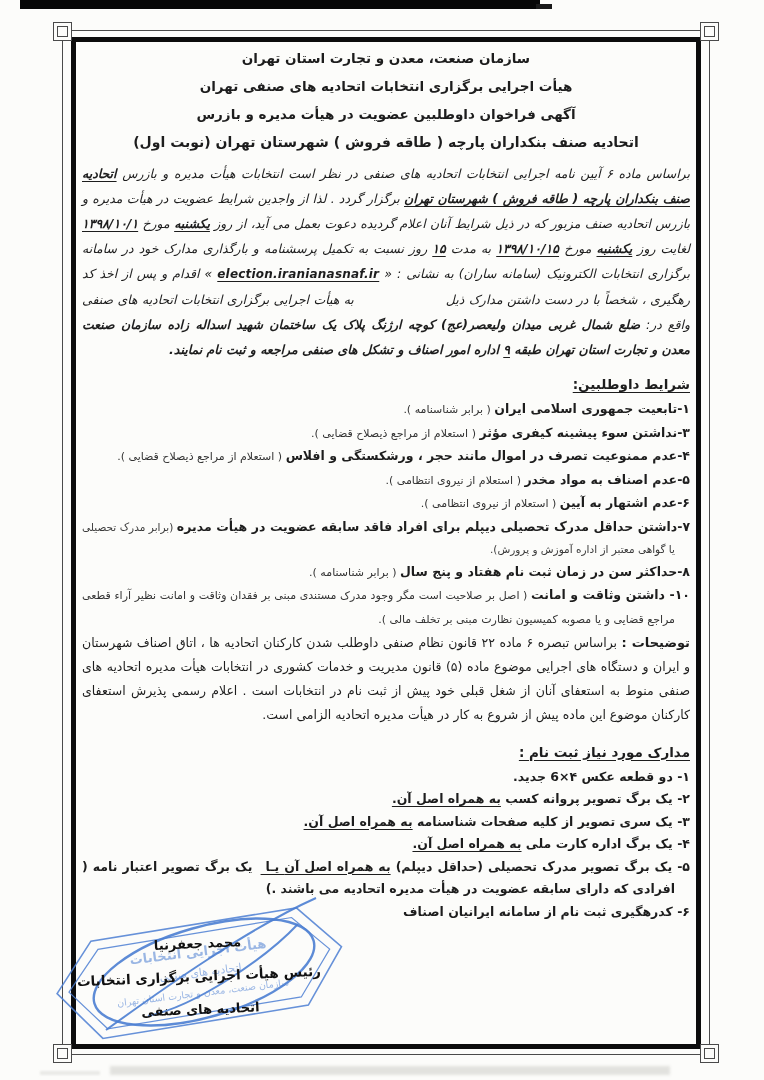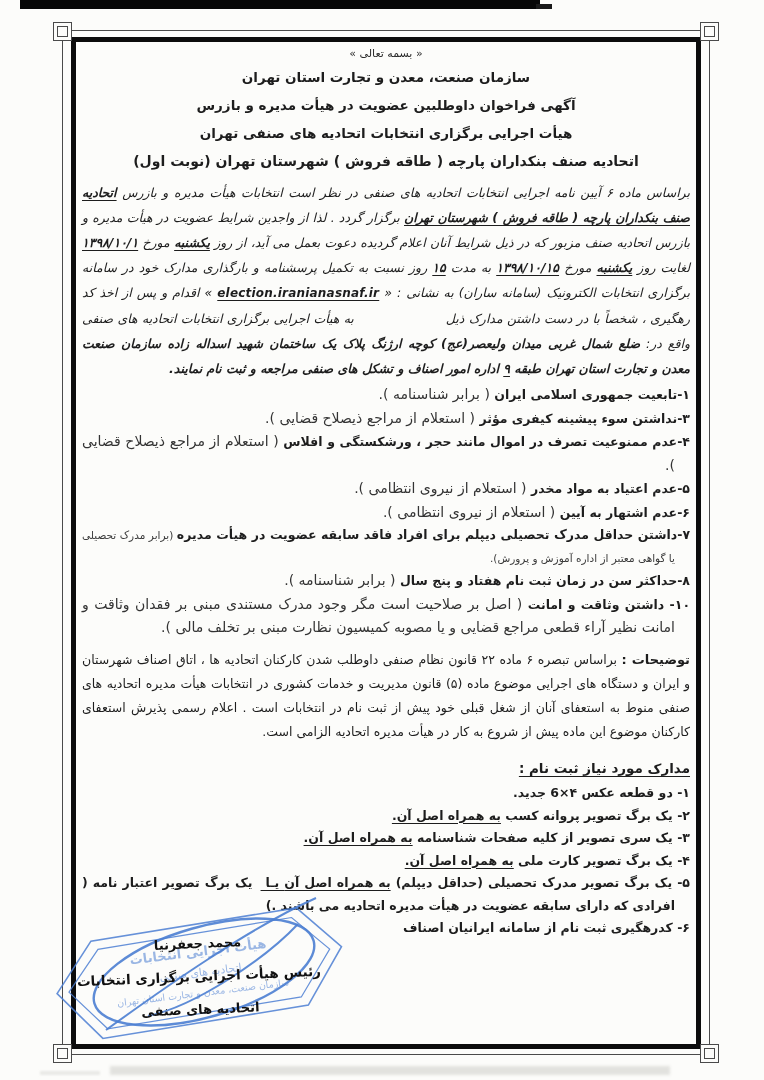--- a/index.html
+++ b/index.html
@@ -36,23 +36,23 @@
   .intro{margin:5px 0 0 0;line-height:25px;font-style:italic;}
   .b{font-weight:bold;}
   .bu{font-weight:bold;text-decoration:underline;text-underline-offset:3px;}
   .latin{font-size:12px;letter-spacing:.2px;}
   .inline-gap{display:inline-block;width:92px;height:1px;}
   .sec-title{font-weight:bold;text-decoration:underline;text-underline-offset:3px;font-size:13.5px;line-height:24px;margin-top:10px;}
   .list{margin-top:2px;}
   .li{line-height:22.5px;padding-right:15px;text-indent:-15px;}
   .li .num{font-weight:bold;}
   .li .main{font-weight:bold;}
-  .li .note{font-size:14px;color:#333;}
+  .li .note{font-size:11px;color:#333;}
   .li .note-sm{font-size:10.5px;color:#3a3a3a;}
-  .notes{margin-top:8px;line-height:24px;}
+  .notes{margin-top:0;line-height:24px;}
   .notes .label{font-weight:bold;font-size:13px;}
   .docs .li{font-weight:bold;}
   .docs .u{text-decoration:underline;text-underline-offset:3px;}
   .docs .ya{font-weight:bold;text-decoration:underline;text-underline-offset:3px;padding-left:8px;}
   
   .stamp-svg{position:absolute;left:44px;top:896px;width:314px;height:160px;z-index:5;pointer-events:none;}
   .sline{fill:none;stroke:var(--stamp-blue,#4b7ed2);opacity:.85;}
   .hex1{stroke-width:1.6;}
   .hex2{stroke-width:1.2;}
   .sig-ellipse{stroke-width:2.4;opacity:.9;}
@@ -80,48 +80,48 @@
 
 <div class="frame-thin"></div>
 <div class="frame-thick"></div>
 <div class="corner tl"></div>
 <div class="corner tr"></div>
 <div class="corner bl"></div>
 <div class="corner br"></div>
 
 <div class="doc-content">
 
-  <div class="bismillah">« بسمه تعالی »</div>
 
   <div class="hdr hdr-1">سازمان صنعت، معدن و تجارت استان تهران</div>
+  <div class="hdr hdr-2">هیأت اجرایی برگزاری انتخابات اتحادیه های صنفی تهران</div>
   <div class="hdr hdr-3">آگهی فراخوان داوطلبین عضویت در هیأت مدیره و بازرس</div>
-  <div class="hdr hdr-2">هیأت اجرایی برگزاری انتخابات اتحادیه های صنفی تهران</div>
   <div class="hdr hdr-4">اتحادیه صنف بنکداران پارچه ( طاقه فروش ) شهرستان تهران (نوبت اول)</div>
 
   <p class="intro"><span>براساس ماده ۶ آیین نامه اجرایی انتخابات اتحادیه های صنفی در نظر است انتخابات هیأت مدیره و بازرس </span><span class="bu">اتحادیه صنف بنکداران پارچه ( طاقه فروش ) شهرستان تهران</span><span> برگزار گردد . لذا از واجدین شرایط عضویت در هیأت مدیره و بازرس اتحادیه صنف مزبور که در ذیل شرایط آنان اعلام گردیده دعوت بعمل می آید، از روز </span><span class="bu">یکشنبه</span><span> مورخ </span><span class="bu">۱۳۹۸/۱۰/۱</span><span> لغایت روز </span><span class="bu">یکشنبه</span><span> مورخ </span><span class="bu">۱۳۹۸/۱۰/۱۵</span><span> به مدت </span><span class="bu">۱۵</span><span> روز نسبت به تکمیل پرسشنامه و بارگذاری مدارک خود در سامانه برگزاری انتخابات الکترونیک (سامانه ساران) به نشانی : « </span><span class="bu latin" dir="ltr">election.iranianasnaf.ir</span><span> » اقدام و پس از اخذ کد رهگیری ، شخصاً با در دست داشتن مدارک ذیل</span><span class="inline-gap"></span><span>به هیأت اجرایی برگزاری انتخابات اتحادیه های صنفی واقع در: </span><span class="b">ضلع شمال غربی میدان ولیعصر(عج) کوچه ارژنگ پلاک یک ساختمان شهید اسداله زاده سازمان صنعت معدن و تجارت استان تهران طبقه </span><span class="bu">۹</span><span class="b"> اداره امور اصناف و تشکل های صنفی مراجعه و ثبت نام نمایند.</span></p>
 
+  <div class="sec-title">شرایط داوطلبین:</div>
   <div class="list">
     <div class="li"><span class="num">۱-</span><span class="main">تابعیت جمهوری اسلامی ایران</span><span class="note"> ( برابر شناسنامه ).</span></div>
     <div class="li"><span class="num">۳-</span><span class="main">نداشتن سوء پیشینه کیفری مؤثر</span><span class="note"> ( استعلام از مراجع ذیصلاح قضایی ).</span></div>
     <div class="li"><span class="num">۴-</span><span class="main">عدم ممنوعیت تصرف در اموال مانند حجر ، ورشکستگی و افلاس</span><span class="note"> ( استعلام از مراجع ذیصلاح قضایی ).</span></div>
-    <div class="li"><span class="num">۵-</span><span class="main">عدم اعتیاد به مواد مخدر</span><span class="note"> ( استعلام از نیروی انتظامی ).</span></div>
+    <div class="li"><span class="num">۵-</span><span class="main">عدم اصناف به مواد مخدر</span><span class="note"> ( استعلام از نیروی انتظامی ).</span></div>
     <div class="li"><span class="num">۶-</span><span class="main">عدم اشتهار به آیین</span><span class="note"> ( استعلام از نیروی انتظامی ).</span></div>
     <div class="li"><span class="num">۷-</span><span class="main">داشتن حداقل مدرک تحصیلی دیپلم برای افراد فاقد سابقه عضویت در هیأت مدیره</span><span class="note note-sm"> (برابر مدرک تحصیلی یا گواهی معتبر از اداره آموزش و پرورش).</span></div>
     <div class="li"><span class="num">۸-</span><span class="main">حداکثر سن در زمان ثبت نام هفتاد و پنج سال</span><span class="note"> ( برابر شناسنامه ).</span></div>
     <div class="li"><span class="num">۱۰-</span><span class="main"> داشتن وثاقت و امانت</span><span class="note"> ( اصل بر صلاحیت است مگر وجود مدرک مستندی مبنی بر فقدان وثاقت و امانت نظیر آراء قطعی مراجع قضایی و یا مصوبه کمیسیون نظارت مبنی بر تخلف مالی ).</span></div>
   </div>
 
   <p class="notes"><span class="label">توضیحات :</span><span> براساس تبصره ۶ ماده ۲۲ قانون نظام صنفی داوطلب شدن کارکنان اتحادیه ها ، اتاق اصناف شهرستان و ایران و دستگاه های اجرایی موضوع ماده (۵) قانون مدیریت و خدمات کشوری در انتخابات هیأت مدیره اتحادیه های صنفی منوط به استعفای آنان از شغل قبلی خود پیش از ثبت نام در انتخابات است . اعلام رسمی پذیرش استعفای کارکنان موضوع این ماده پیش از شروع به کار در هیأت مدیره اتحادیه الزامی است.</span></p>
 
   <div class="sec-title">مدارک مورد نیاز ثبت نام :</div>
   <div class="list docs">
     <div class="li"><span class="num">۱-</span><span> دو قطعه عکس ۴×6 جدید.</span><span class="u"></span><span class="ya"></span><span></span></div>
     <div class="li"><span class="num">۲-</span><span> یک برگ تصویر پروانه کسب </span><span class="u">به همراه اصل آن.</span><span class="ya"></span><span></span></div>
     <div class="li"><span class="num">۳-</span><span> یک سری تصویر از کلیه صفحات شناسنامه </span><span class="u">به همراه اصل آن.</span><span class="ya"></span><span></span></div>
-    <div class="li"><span class="num">۴-</span><span> یک برگ تصویر کارت ملی </span><span class="u">به همراه اصل آن.</span><span class="ya"></span><span></span></div>
+    <div class="li"><span class="num">۴-</span><span> یک برگ اداره کارت ملی </span><span class="u">به همراه اصل آن.</span><span class="ya"></span><span></span></div>
     <div class="li"><span class="num">۵-</span><span> یک برگ تصویر مدرک تحصیلی (حداقل دیپلم) </span><span class="u">به همراه اصل آن</span><span class="ya"> یـا </span><span>یک برگ تصویر اعتبار نامه ( افرادی که دارای سابقه عضویت در هیأت مدیره اتحادیه می باشند .)</span></div>
     <div class="li"><span class="num">۶-</span><span> کدرهگیری ثبت نام از سامانه ایرانیان اصناف</span><span class="u"></span><span class="ya"></span><span></span></div>
   </div>
 
 </div>
 
 <svg class="stamp-svg" viewBox="0 0 314 160" aria-hidden="true">
   <g transform="rotate(-7 157 80)">
     <polygon class="sline hex1" points="12,80 52,32 260,24 300,68 260,122 52,130"></polygon>
     <polygon class="sline hex2" points="24,80 58,41 254,33 288,69 254,113 58,121"></polygon>

